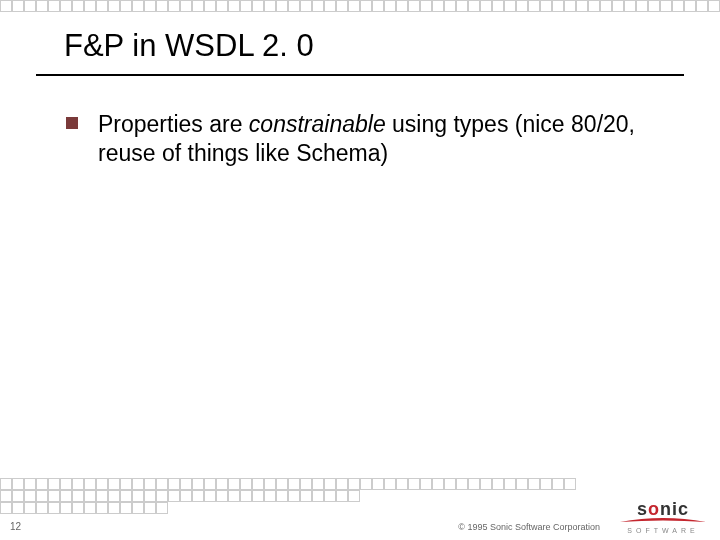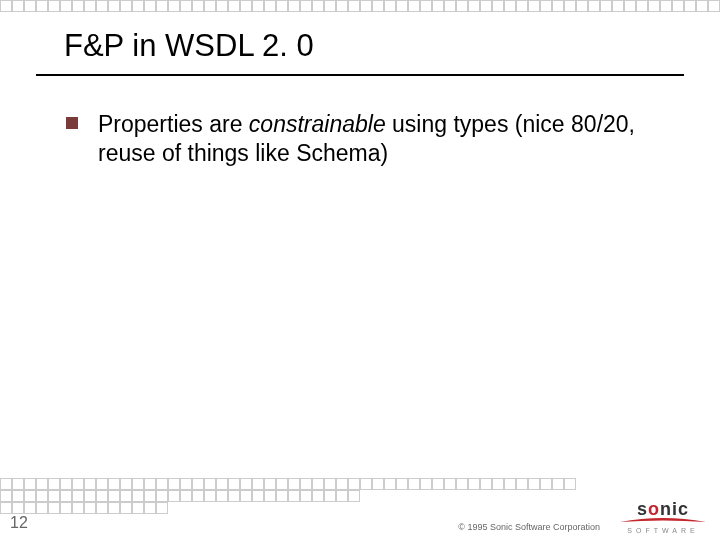--- a/index.html
+++ b/index.html
@@ -81,21 +81,21 @@
   }
   .bottom-squares .row span {
     width: 12px; height: 12px;
     border: 1px solid #ccc;
     background: #fff;
   }
   .slide-number {
     position: absolute;
     bottom: 8px;
     left: 10px;
-    font-size: 16px;
+    font-size: 10px;
     color: #666;
   }
   .copyright {
     position: absolute;
     bottom: 8px;
     right: 120px;
     font-size: 9px;
     color: #666;
   }
   .logo {

